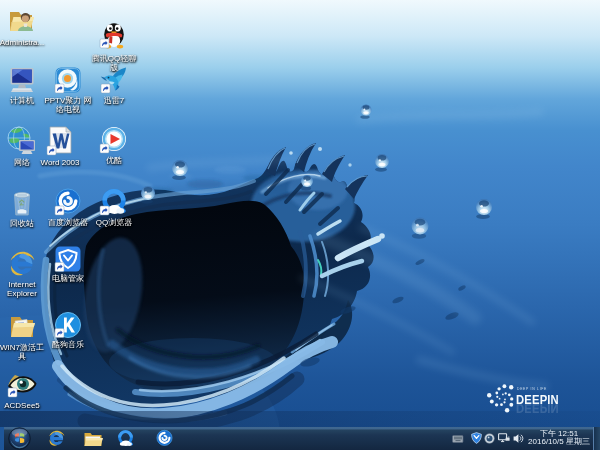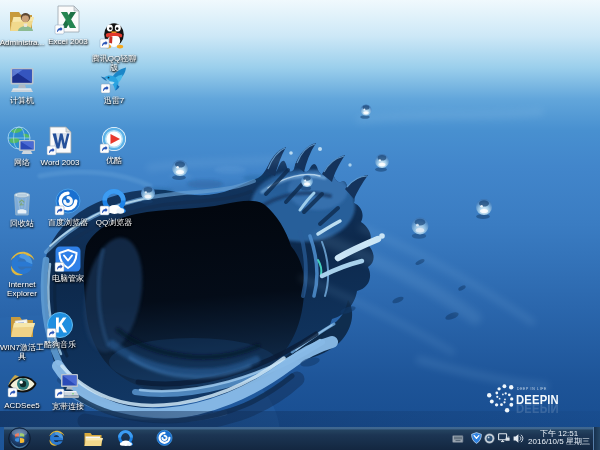--- a/index.html
+++ b/index.html
@@ -239,29 +239,20 @@
 <path d="M4,8 L13,8 L15,11 L26,11 L26,27 L4,27 Z" fill="#c79a3d"></path>
 <path d="M4,27 L7.5,13 L28,13 L24,27 Z" fill="#f1d98d"></path>
 <path d="M4,27 L7.5,13 L28,13 L26.8,17 L5.5,18 Z" fill="#f9ecb8" opacity="0.7"></path>
 <circle cx="19.5" cy="13.5" r="4.6" fill="#5a4633"></circle>
 <circle cx="19.3" cy="14.6" r="3.6" fill="#caa179"></circle>
 <path d="M14.5,15 C14.5,10.5 24.5,10.5 24.5,15 L24,13 C21,10.8 17,11 15,13 Z" fill="#4a3828"></path>
 <path d="M12,27 C12,20.5 27,20.5 27,27 Z" fill="#8cba91"></path>
 <path d="M17.5,19.5 L21.5,19.5 L20.8,23 L18.2,23 Z" fill="#e8e4da"></path>
 </svg>
 Administra...</div>
-<div class="ic" style="left:44px;top:4px">
-<svg width="30" height="32" viewBox="0 0 30 32">
-<path d="M5,2 L21,2 L26,7 L26,28 L5,28 Z" fill="#fbfbfb" stroke="#9aa5ad" stroke-width="0.8"></path>
-<path d="M21,2 L21,7 L26,7 Z" fill="#d8dde1" stroke="#9aa5ad" stroke-width="0.6"></path>
-<path d="M8,8 L14,8 L15.6,11.2 L17.4,8 L23,8 L18,15.5 L23,24 L17,24 L15.4,20.4 L13.6,24 L8,24 L13,15.5 Z" fill="#1e7145"></path>
-<path d="M8,8 L14,8 L23,24 L17,24 Z" fill="#2a9158" opacity="0.65"></path>
-<use href="#sc" x="2" y="21"></use>
-</svg>
-Excel 2003</div>
 <div class="ic" style="left:90px;top:20px">
 <svg width="30" height="33" viewBox="0 0 30 33">
 <ellipse cx="15" cy="14.5" rx="9.8" ry="11.2" fill="#141414"></ellipse>
 <ellipse cx="15" cy="20.5" rx="6.2" ry="6.4" fill="#fff"></ellipse>
 <ellipse cx="10.8" cy="8" rx="3" ry="3.4" fill="#fff"></ellipse>
 <ellipse cx="18.8" cy="8" rx="3" ry="3.4" fill="#fff"></ellipse>
 <circle cx="11.4" cy="8.6" r="1.3" fill="#111"></circle>
 <circle cx="18.2" cy="8.6" r="1.3" fill="#111"></circle>
 <path d="M11.2,11.6 L18.6,11.6 L15,14.2 Z" fill="#f4a81d"></path>
 <path d="M7.2,13.8 C10,12.4 19.6,12.4 22.8,14.2 C23.6,15.5 23.2,17 22,17.5 C18.6,15.6 11.6,15.6 8.2,17.4 C6.8,16.8 6.5,14.9 7.2,13.8 Z" fill="#e33a2e"></path>
@@ -275,20 +266,31 @@
 <svg width="30" height="30" viewBox="0 0 30 30">
 <rect x="3.5" y="3" width="23" height="16.5" rx="1.4" fill="#b9c4ce"></rect>
 <rect x="5.2" y="4.6" width="19.6" height="13.2" fill="#1b2f8e"></rect>
 <path d="M5.2,4.6 L24.8,4.6 L24.8,17.8 Z" fill="#3a5cc8" opacity="0.85"></path>
 <path d="M5.2,4.6 L16,4.6 L5.2,12 Z" fill="#6a8ae0" opacity="0.8"></path>
 <path d="M12,19.5 L18,19.5 L19,23 L11,23 Z" fill="#aeb9c4"></path>
 <path d="M6,23.5 L24,23.5 L26,27 L4,27 Z" fill="#cdd6de"></path>
 <path d="M6,23.5 L24,23.5 L24.6,24.6 L5.4,24.6 Z" fill="#eef2f5"></path>
 </svg>
 计算机</div>
+<div class="ic" style="left:44px;top:65px">
+<svg width="30" height="30" viewBox="0 0 30 30">
+<rect x="2.5" y="2.5" width="25" height="25" rx="5.5" fill="#2b8ad4"></rect>
+<rect x="3.5" y="3.5" width="23" height="23" rx="4.8" fill="none" stroke="#9fd4f2" stroke-width="0.8" opacity="0.7"></rect>
+<circle cx="14.5" cy="13.5" r="9.3" fill="#f2fafd"></circle>
+<circle cx="14.5" cy="13.5" r="5.6" fill="#9fd4ec"></circle>
+<circle cx="14.5" cy="13.5" r="3.5" fill="#f2992e"></circle>
+<path d="M23.8,13.5 C23.8,18.5 21.2,22.8 17,25 C20,26.2 23.2,24.6 24.2,21.5 C24.6,19 24.4,16 23.8,13.5 Z" fill="#f2fafd"></path>
+<use href="#sc" x="2" y="19"></use>
+</svg>
+PPTV聚力 网<br>络电视</div>
 <div class="ic" style="left:90px;top:65px">
 <svg width="30" height="30" viewBox="0 0 30 30">
 <path d="M27,2.5 C20.5,4 16,7.5 13.5,12 L18.5,15 C23.5,12.5 26.5,8 27,2.5 Z" fill="#1b86c8"></path>
 <path d="M23.5,9.5 C18.5,10.5 15,13 13.5,16.5 L17.5,19 C21,17 23.2,13.5 23.5,9.5 Z" fill="#45b8ea"></path>
 <path d="M5.5,12.5 C9,9.5 14.5,10 17.5,13.5 C20.5,17 20,22 16,25.5 C15.5,20 11.5,15.5 5.5,12.5 Z" fill="#2aa3e0"></path>
 <path d="M16,25.5 C17.5,23.5 18,21.5 17.8,19.5 L20.5,21.5 C19.5,23.5 18,25 16,25.5 Z" fill="#1470b8"></path>
 <path d="M6,12.8 L1.8,11.5 C3.5,13.8 5.5,15.2 8,15.8 Z" fill="#1b6aa8"></path>
 <circle cx="9.5" cy="12.6" r="0.9" fill="#0a3a5c"></circle>
 <path d="M10,17 C12,16.2 14,16.4 15.5,17.5 C14.5,19.5 12,20 10,17 Z" fill="#c8ecfa" opacity="0.8"></path>
 <use href="#sc" x="2" y="19"></use>
@@ -385,52 +387,39 @@
 电脑管家</div>
 <div class="ic" style="left:-2px;top:311px">
 <svg width="30" height="31" viewBox="0 0 30 31">
 <path d="M4,6 L13,6 L15,9 L26,9 L26,26 L4,26 Z" fill="#c79a3d"></path>
 <path d="M8,10 L20,8.5 L21,24 L9,25.5 Z" fill="#f6f6f2" stroke="#c8c8c0" stroke-width="0.6"></path>
 <path d="M11,12 L17,11.4 M11,14.5 L17.5,13.9 M11,17 L17.5,16.5" stroke="#9ab0d8" stroke-width="0.8"></path>
 <path d="M4,26 L7,12 L28,12 L24,26 Z" fill="#efd287"></path>
 <path d="M4,26 L7,12 L28,12 L26.9,15.8 L5.8,16.5 Z" fill="#f8ecb5" opacity="0.8"></path>
 </svg>
 WIN7激活工<br>具</div>
-<div class="ic" style="left:36px;top:311px">
+<div class="ic" style="left:44px;top:311px">
 <svg width="28" height="28" viewBox="0 0 28 28">
 <circle cx="14" cy="14" r="12.5" fill="#1f8fe0"></circle>
 <circle cx="14" cy="14" r="12.5" fill="none" stroke="#65bbf0" stroke-width="1"></circle>
 <path d="M10,6.5 L12.8,6.5 L12.8,12.5 L17,6.5 L20.5,6.5 L15.8,13 L21,21.5 L17.5,21.5 L13.8,15.2 L12.8,16.5 L12.8,21.5 L10,21.5 Z" fill="#fff"></path>
 <use href="#sc" x="1" y="17.5"></use>
 </svg>
 酷狗音乐</div>
 <div class="ic" style="left:-2px;top:372px">
 <svg width="32" height="28" viewBox="0 0 32 28">
 <path d="M2,14 C7,5.5 15,2.5 22,5 C26,6.5 29,9 30.5,11.5 C29.5,16 24,20.5 17,20.5 C10,20.5 4.5,17.5 2,14 Z" fill="#10100e"></path>
 <path d="M4.5,13.5 C8.5,7 15.5,4.5 21.5,6.8 C24.8,8 27.3,10 28.5,12 C26.5,15.5 22,18.5 17,18.5 C11.5,18.5 6.8,16.3 4.5,13.5 Z" fill="#f2f0d8"></path>
 <circle cx="17" cy="12" r="6" fill="#2e7d7d"></circle>
 <circle cx="17" cy="12" r="3.2" fill="#0e2a2a"></circle>
 <circle cx="15.2" cy="10.2" r="1.6" fill="#fff"></circle>
 <path d="M2,14 C5,9 9,6 13,4.5 L9,3 C6,5.5 3.5,9.5 2,14 Z" fill="#caa84a"></path>
 <use href="#sc" x="2" y="16"></use>
 </svg>
 ACDSee5</div>
-<div class="ic" style="left:44px;top:372px">
-<svg width="30" height="29" viewBox="0 0 30 29">
-<rect x="8" y="2" width="17" height="13" rx="1" fill="#b9c4ce"></rect>
-<rect x="9.5" y="3.5" width="14" height="10" fill="#2a4ab8"></rect>
-<path d="M9.5,3.5 L23.5,3.5 L23.5,13.5 Z" fill="#4a6ad4"></path>
-<path d="M14,15 L19,15 L20,17.5 L13,17.5 Z" fill="#aeb9c4"></path>
-<path d="M5,19 L23,19 L26,23.5 L2,23.5 Z" fill="#cdd6de"></path>
-<path d="M5,19 L23,19 L23.8,20.3 L4.1,20.3 Z" fill="#eef2f5"></path>
-<rect x="2" y="23.5" width="24" height="2.4" rx="0.8" fill="#aab6c0"></rect>
-<circle cx="20" cy="21.8" r="0.7" fill="#58d858"></circle>
-<use href="#sc" x="2" y="17"></use>
-</svg>
-宽带连接</div>
 
 <div id="bar">
 <svg width="23" height="23" viewBox="0 0 23 23" style="left:4px;top:0">
 <defs>
           <radialGradient id="orbg" cx="0.5" cy="0.35" r="0.72">
 <stop offset="0" stop-color="#4b7cb4"></stop>
             <stop offset="0.55" stop-color="#1b3a66"></stop>
             <stop offset="1" stop-color="#0a1830"></stop>
           </radialGradient>
         </defs>

